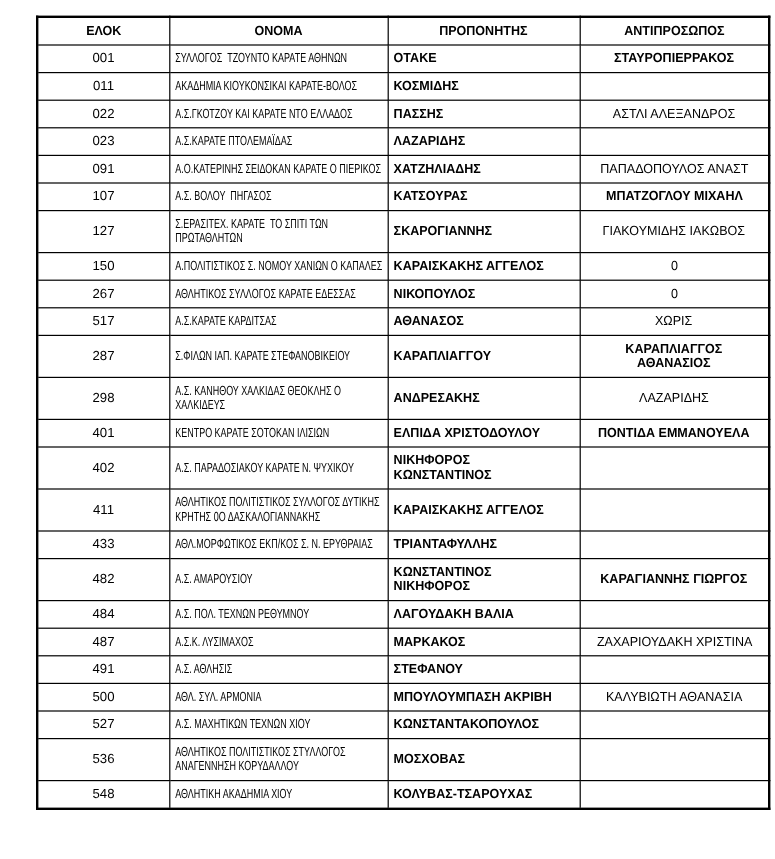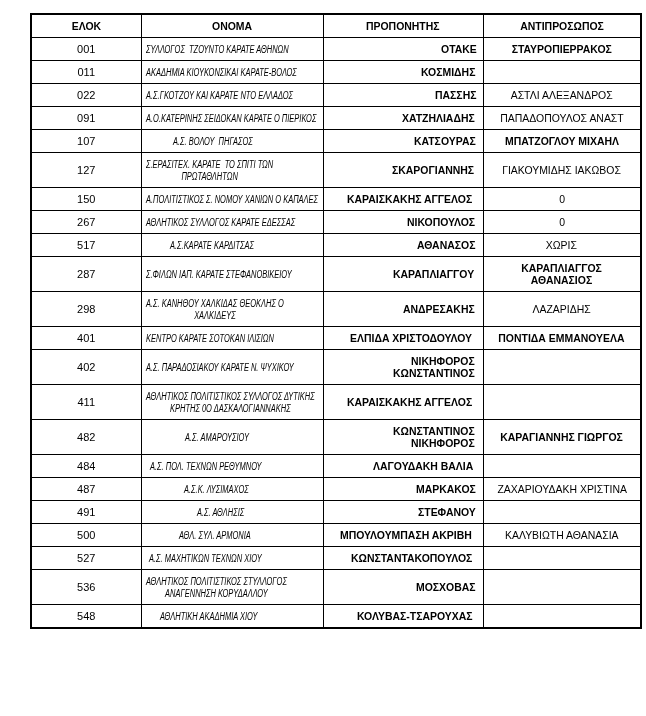--- a/index.html
+++ b/index.html
@@ -5,22 +5,22 @@
   html,body{margin:0;padding:0;background:#ffffff;}
   #page{position:relative;width:646px;height:716px;background:#ffffff;overflow:hidden;
         font-family:"Liberation Sans",sans-serif;color:#000;}
   table.tbl{position:absolute;left:30px;top:13px;width:610px;border-collapse:collapse;
             table-layout:fixed;border:2px solid #000;}
   .tbl th,.tbl td{border:1px solid #000;padding:5px 4px;vertical-align:middle;
                   overflow:hidden;font-size:11px;line-height:12px;}
   .tbl th{font-weight:bold;text-align:center;}
   col.w-code{width:110px;} col.w-name{width:182px;} col.w-coach{width:160px;} col.w-rep{width:158px;}
   td.c{text-align:center;}
-  td.n{text-align:center;font-style:italic;}
-  td.h{text-align:right;font-weight:bold;margin-left:15px;}
+  td.n{text-align:left;}
+  td.h{text-align:left;font-weight:bold;margin-left:15px;}
   td.r{text-align:center;}
   .tx{display:inline-block;white-space:pre;transform-origin:0 50%;}
   td.c .tx,td.r .tx,th .tx{transform-origin:50% 50%;}
   th .tx{transform:scaleX(0.95);}
   td.c .tx{transform:scaleX(1);}
   td.n .tx{transform:scaleX(0.68);}
   td.h .tx{transform:scaleX(0.95);}
   td.r .tx{transform:scaleX(0.95);}
   .b{font-weight:bold;}
 </style>
@@ -56,20 +56,26 @@
           <td class="h"><span class="tx">ΚΟΣΜΙΔΗΣ</span></td>
           <td class="r"><span class="tx"></span></td>
         </tr>
         <tr>
           <td class="c"><span class="tx">022</span></td>
           <td class="n"><span class="tx">Α.Σ.ΓΚΟΤΖΟΥ ΚΑΙ ΚΑΡΑΤΕ ΝΤΟ ΕΛΛΑΔΟΣ</span></td>
           <td class="h"><span class="tx">ΠΑΣΣΗΣ</span></td>
           <td class="r"><span class="tx">ΑΣΤΛΙ ΑΛΕΞΑΝΔΡΟΣ</span></td>
         </tr>
         <tr>
+          <td class="c"><span class="tx">023</span></td>
+          <td class="n"><span class="tx">Α.Σ.ΚΑΡΑΤΕ ΠΤΟΛΕΜΑΪΔΑΣ</span></td>
+          <td class="h"><span class="tx">ΛΑΖΑΡΙΔΗΣ</span></td>
+          <td class="r"><span class="tx"></span></td>
+        </tr>
+        <tr>
           <td class="c"><span class="tx">091</span></td>
           <td class="n"><span class="tx">Α.Ο.ΚΑΤΕΡΙΝΗΣ ΣΕΙΔΟΚΑΝ ΚΑΡΑΤΕ Ο ΠΙΕΡΙΚΟΣ</span></td>
           <td class="h"><span class="tx">ΧΑΤΖΗΛΙΑΔΗΣ</span></td>
           <td class="r"><span class="tx">ΠΑΠΑΔΟΠΟΥΛΟΣ ΑΝΑΣΤ</span></td>
         </tr>
         <tr>
           <td class="c"><span class="tx">107</span></td>
           <td class="n"><span class="tx">Α.Σ. ΒΟΛΟΥ  ΠΗΓΑΣΟΣ</span></td>
           <td class="h"><span class="tx">ΚΑΤΣΟΥΡΑΣ</span></td>
           <td class="r"><span class="tx b">ΜΠΑΤΖΟΓΛΟΥ ΜΙΧΑΗΛ</span></td>
@@ -127,20 +133,26 @@
           <td class="r"><span class="tx"></span></td>
         </tr>
         <tr>
           <td class="c"><span class="tx">411</span></td>
           <td class="n"><span class="tx">ΑΘΛΗΤΙΚΟΣ ΠΟΛΙΤΙΣΤΙΚΟΣ ΣΥΛΛΟΓΟΣ ΔΥΤΙΚΗΣ
 ΚΡΗΤΗΣ 0Ο ΔΑΣΚΑΛΟΓΙΑΝΝΑΚΗΣ</span></td>
           <td class="h"><span class="tx">ΚΑΡΑΙΣΚΑΚΗΣ ΑΓΓΕΛΟΣ</span></td>
           <td class="r"><span class="tx"></span></td>
         </tr>
         <tr>
+          <td class="c"><span class="tx">433</span></td>
+          <td class="n"><span class="tx">ΑΘΛ.ΜΟΡΦΩΤΙΚΟΣ ΕΚΠ/ΚΟΣ Σ. Ν. ΕΡΥΘΡΑΙΑΣ</span></td>
+          <td class="h"><span class="tx">ΤΡΙΑΝΤΑΦΥΛΛΗΣ</span></td>
+          <td class="r"><span class="tx"></span></td>
+        </tr>
+        <tr>
           <td class="c"><span class="tx">482</span></td>
           <td class="n"><span class="tx">Α.Σ. ΑΜΑΡΟΥΣΙΟΥ</span></td>
           <td class="h"><span class="tx">ΚΩΝΣΤΑΝΤΙΝΟΣ
 ΝΙΚΗΦΟΡΟΣ</span></td>
           <td class="r"><span class="tx b">ΚΑΡΑΓΙΑΝΝΗΣ ΓΙΩΡΓΟΣ</span></td>
         </tr>
         <tr>
           <td class="c"><span class="tx">484</span></td>
           <td class="n"><span class="tx">Α.Σ. ΠΟΛ. ΤΕΧΝΩΝ ΡΕΘΥΜΝΟΥ</span></td>
           <td class="h"><span class="tx">ΛΑΓΟΥΔΑΚΗ ΒΑΛΙΑ</span></td>

